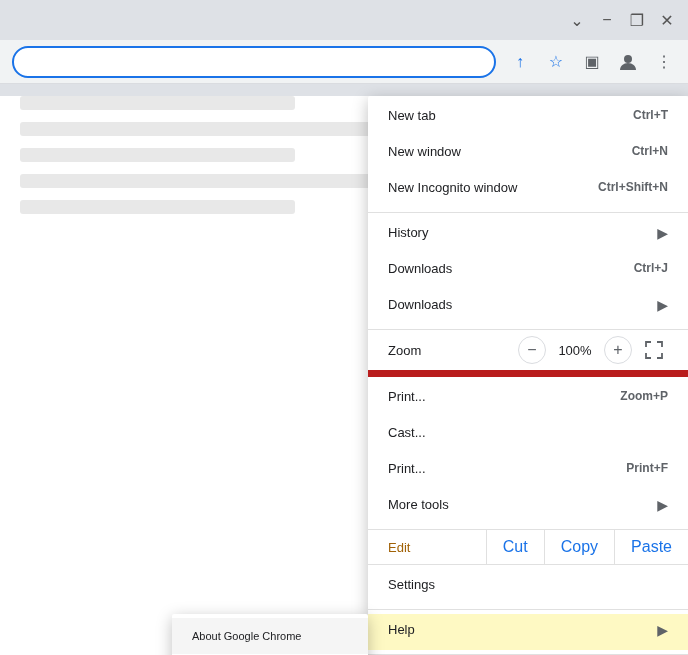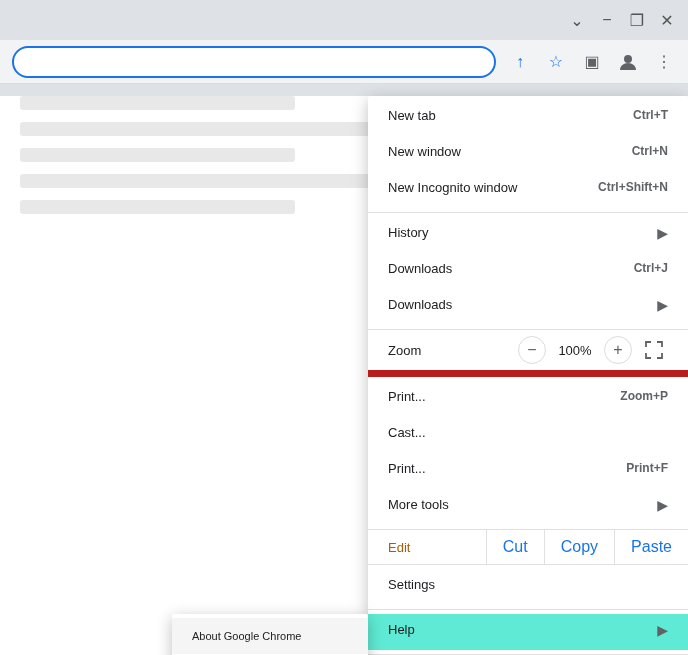--- a/index.html
+++ b/index.html
@@ -122,21 +122,21 @@
 
     .menu-item {
       display: flex;
       justify-content: space-between;
       padding: 8px 20px;
       cursor: pointer;
       color: #202124;
       font-size: 13px;
       min-height: 36px;
     }
-    .menu-item.active { background: #5eead4; }
+    .menu-item.active { background: #fef9c3; }
 
     .menu-item-label { flex: 1; }
     .menu-item-shortcut { color: #5f6368; font-size: 12px; margin-left: 16px; font-weight: bold; }
     .menu-item-arrow { color: #5f6368; font-size: 14px; margin-left: 8px; }
 
     
     .zoom-row {
       display: flex;
       align-items: center;
       padding: 6px 20px;

